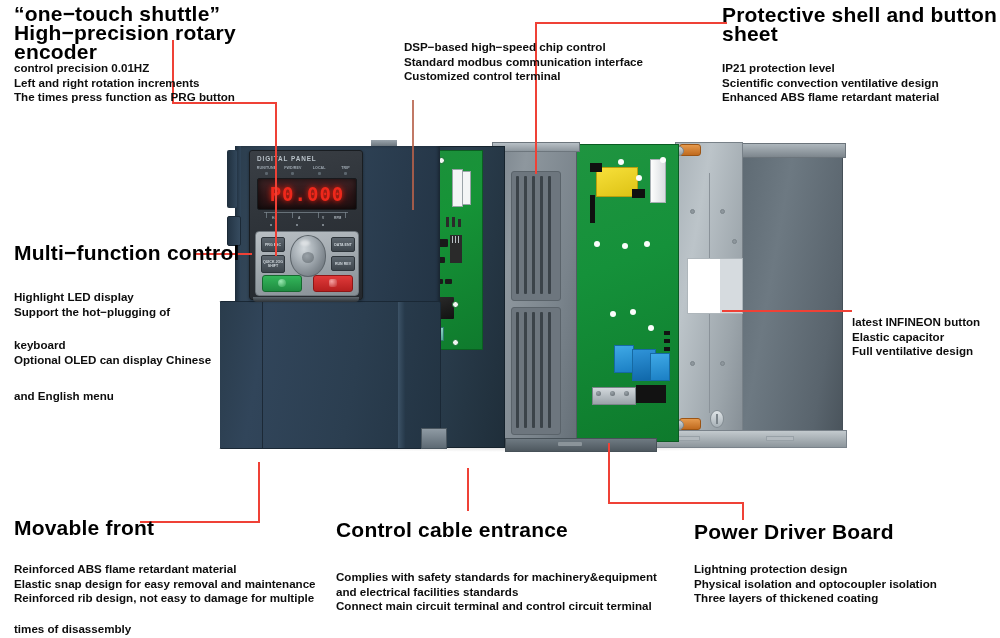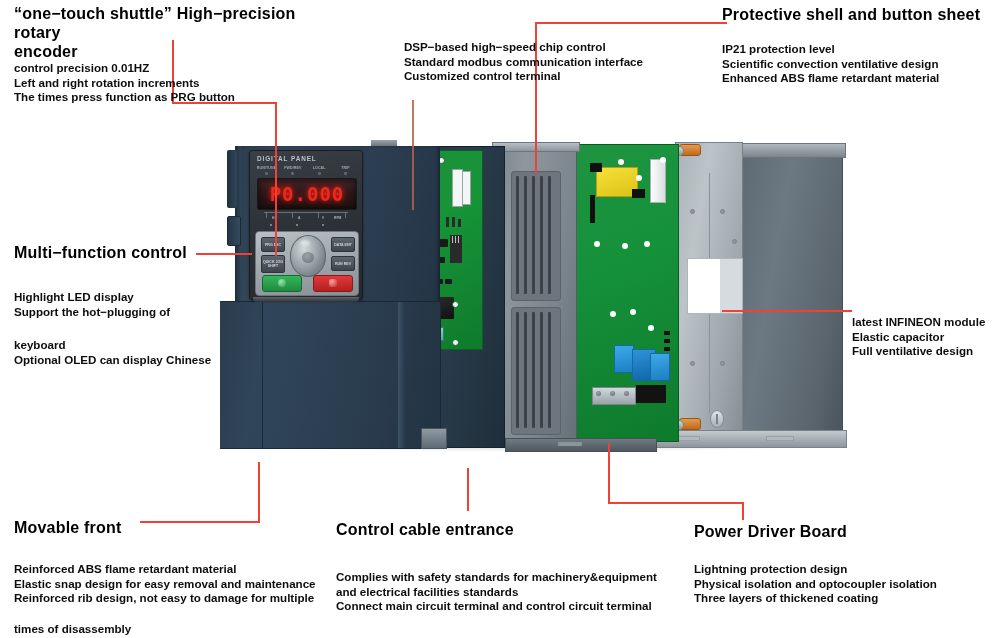--- a/index.html
+++ b/index.html
@@ -11,21 +11,21 @@
     color:#101010;
     overflow:hidden;
     position:relative;
   }
   #stage{position:relative;width:1000px;height:638px;overflow:hidden;}
 
   
   .callout{position:absolute;}
   .co-title{
     font-weight:bold;
-    font-size:16px;
+    font-size:21px;
     line-height:19px;
     letter-spacing:0.2px;
     color:#000;
     white-space:pre-line;
   }
   .co-body{
     font-weight:bold;
     font-size:11.6px;
     line-height:14.6px;
     color:#0d0d0d;
@@ -505,26 +505,27 @@
 
   <div class="callout" style="left:14px;top:243px;width:230px">
     <div class="co-title">Multi−function control</div>
     <div class="co-body" style="margin-top:28px">
       <div>Highlight LED display</div>
       <div>Support the hot−plugging of</div>
       <div class="gap" style="height:19px"></div>
       <div>keyboard</div>
       <div>Optional OLED can display Chinese</div>
       <div class="gap" style="height:22px"></div>
+      <div>and English menu</div>
     </div>
   </div>
 
   <div class="callout" style="left:852px;top:315px;width:148px">
     <div class="co-body">
-      <div>latest INFINEON module</div>
+      <div>latest INFINEON button</div>
       <div>Elastic capacitor</div>
       <div>Full ventilative design</div>
     </div>
   </div>
 
   <div class="callout" style="left:14px;top:518px;width:320px">
     <div class="co-title">Movable front</div>
     <div class="co-body" style="margin-top:25px">
       <div>Reinforced ABS flame retardant material</div>
       <div>Elastic snap design for easy removal and maintenance</div>

